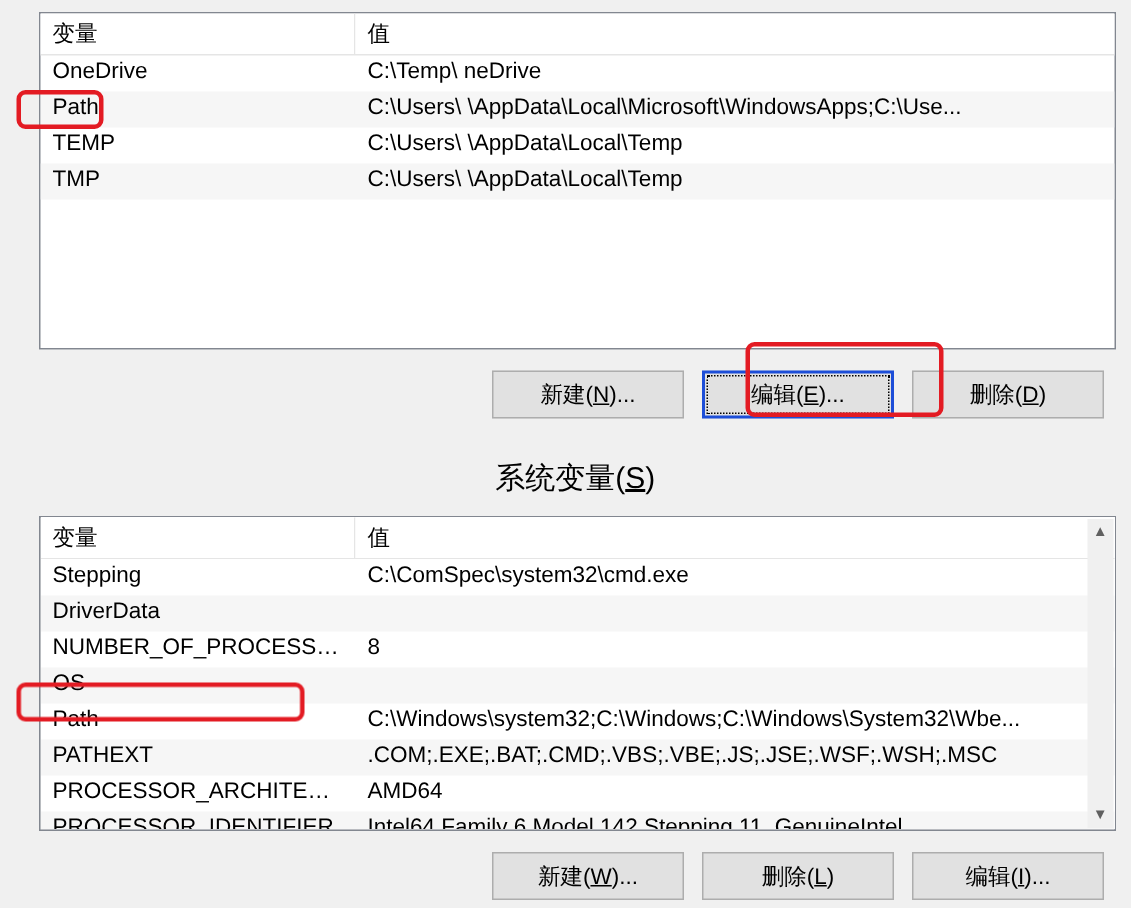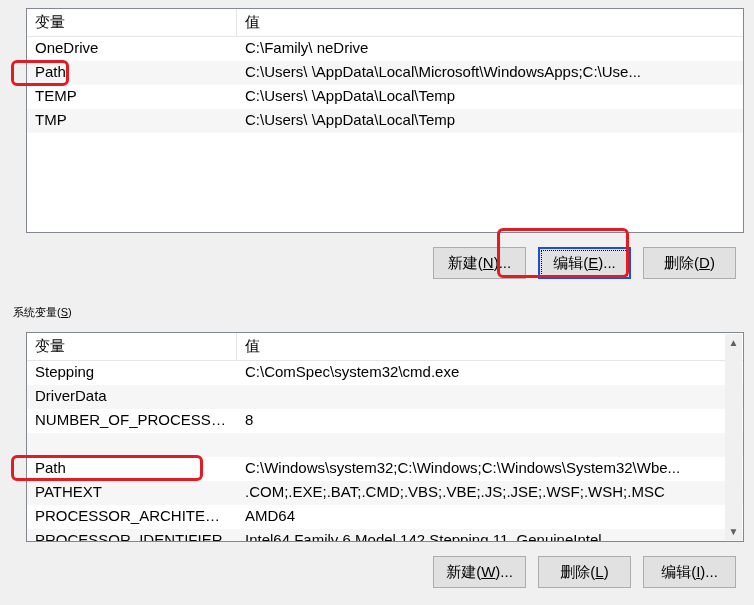--- a/index.html
+++ b/index.html
@@ -48,37 +48,38 @@
 }
 .col-name { width: 210px; flex-shrink: 0; }
 .col-val { flex: 1; min-width: 0; }
 .btn-row {
   display: flex;
   justify-content: flex-end;
   gap: 12px;
   padding: 14px 8px 12px 0;
 }
 .btn {
-  width: 93px;
+  width: 128px;
   height: 32px;
   background: #e1e1e1;
   border: 1px solid #adadad;
   font-family: inherit;
   font-size: 15px;
   cursor: pointer;
   text-align: center;
 }
 .btn.focus {
   border: 2px solid #1d4ed8;
   outline: 1px dotted #000;
   outline-offset: -4px;
 }
 .section-label {
   padding: 14px 0 0 13px;
-  font-size: 11px;
+  font-size: 20px;
+  text-align: center;
 }
 .redbox {
   position: absolute;
   border: 3px solid #e31b23;
   border-radius: 6px;
   pointer-events: none;
 }
 .scrollbar-sys {
   position: absolute;
   right: 1px; top: 1px;
@@ -98,21 +99,21 @@
 
 <div class="panel">
   <div class="table-container user-table rel">
     <div class="thead">
       <div class="th col-name sep">变量</div>
       <div class="th col-val">值</div>
     </div>
     <div id="user-rows">
         <div class="tr">
           <div class="td col-name">OneDrive</div>
-          <div class="td col-val">C:\Family\          neDrive</div>
+          <div class="td col-val">C:\Temp\          neDrive</div>
         </div>
         <div class="tr">
           <div class="td col-name">Path</div>
           <div class="td col-val">C:\Users\          \AppData\Local\Microsoft\WindowsApps;C:\Use...</div>
         </div>
         <div class="tr">
           <div class="td col-name">TEMP</div>
           <div class="td col-val">C:\Users\          \AppData\Local\Temp</div>
         </div>
         <div class="tr">
@@ -143,20 +144,21 @@
           <div class="td col-val">C:\ComSpec\system32\cmd.exe</div>
         </div>
         <div class="tr">
           <div class="td col-name">DriverData</div>
         </div>
         <div class="tr">
           <div class="td col-name">NUMBER_OF_PROCESSORS</div>
           <div class="td col-val">8</div>
         </div>
         <div class="tr">
+          <div class="td col-name">OS</div>
         </div>
         <div class="tr">
           <div class="td col-name">Path</div>
           <div class="td col-val">C:\Windows\system32;C:\Windows;C:\Windows\System32\Wbe...</div>
         </div>
         <div class="tr">
           <div class="td col-name">PATHEXT</div>
           <div class="td col-val">.COM;.EXE;.BAT;.CMD;.VBS;.VBE;.JS;.JSE;.WSF;.WSH;.MSC</div>
         </div>
         <div class="tr">

